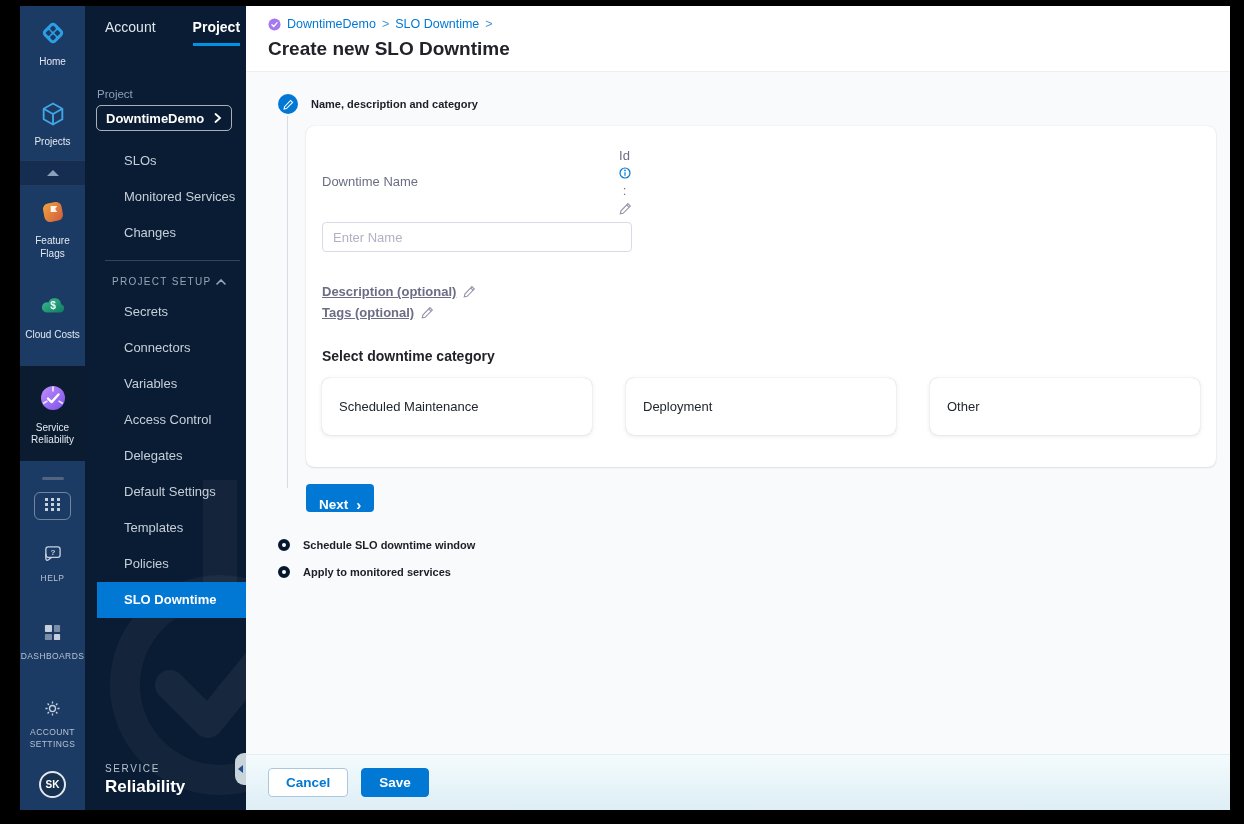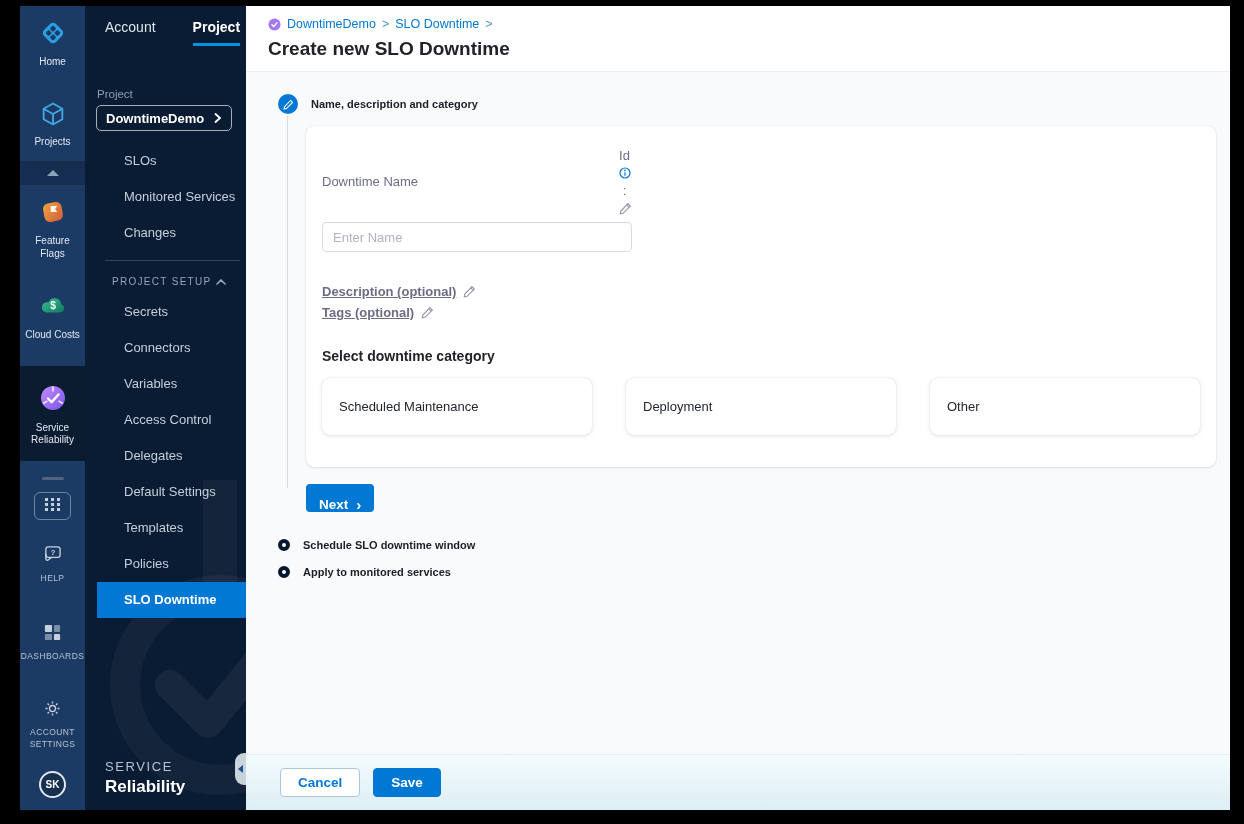--- a/index.html
+++ b/index.html
@@ -70,21 +70,21 @@
   .nav { margin-top:12px; position:relative; z-index:2; }
   .nav-item { padding:10px 4px 10px 27px; font-size:13px; color:#c6cfd9; line-height:16px; cursor:pointer;margin-left:12px; }
   .nav-item.active { background:#0278d5; color:#fff; font-weight:bold; }
   .nav-divider { border-top:1px solid rgba(255,255,255,.18); margin:9px 6px 6px 20px; }
   .section-row {
     display:flex; align-items:center; justify-content:space-between;
     padding:9px 20px 7px 27px; font-size:10px; letter-spacing:1.3px; color:#94a6b9; cursor:pointer;
   }
   .watermark { position:absolute; left:0; bottom:0; z-index:1; pointer-events:none; }
   .sidebar-bottom { position:absolute; left:20px; bottom:13px; z-index:2; }
-  .kicker { font-size:13px; letter-spacing:1.6px; color:#b7c2cf; }
+  .kicker { font-size:10px; letter-spacing:1.6px; color:#b7c2cf; }
   .module-name { font-size:17px; font-weight:bold; color:#fff; margin-top:3px; }
   .collapse-btn {
     position:absolute; right:0; bottom:25px; width:11px; height:32px; z-index:3;
     background:#c9d3da; border-radius:9px 0 0 9px;
     display:flex; align-items:center; justify-content:center; cursor:pointer;
   }
   .collapse-tri { width:0; height:0; border-top:4px solid transparent; border-bottom:4px solid transparent; border-right:5px solid #1d4f91; }
 
   
   .main { flex:1; min-width:0; display:flex; flex-direction:column; background:#f9fafb; }
@@ -139,21 +139,21 @@
     cursor:pointer; font-family:"Liberation Sans", sans-serif; position:relative; z-index:1;
   }
   .next-chev { font-size:15px; line-height:1; }
   .step-row.s2 { margin-top:26px; }
   .step-row.s3 { margin-top:15px; }
 
   .main-footer {
     height:56px; flex-shrink:0;
     background:linear-gradient(180deg,#f4fbfd 0%,#ddeef5 100%);
     border-top:1px solid #e3edf2;
-    display:flex; align-items:center; gap:13px; padding-left:34px;
+    display:flex; align-items:center; gap:13px; padding-left:22px;
   }
   .btn { height:29px; padding:0 17px; border-radius:4px; font-size:13.5px; font-weight:bold; cursor:pointer; font-family:"Liberation Sans", sans-serif; }
   .btn-cancel { background:#fff; border:1px solid #a9c8e0; color:#0278d5; }
   .btn-save { background:#0278d5; border:1px solid #0278d5; color:#fff; }
 </style>
 </head>
 <body>
 
 <div class="app">
 

